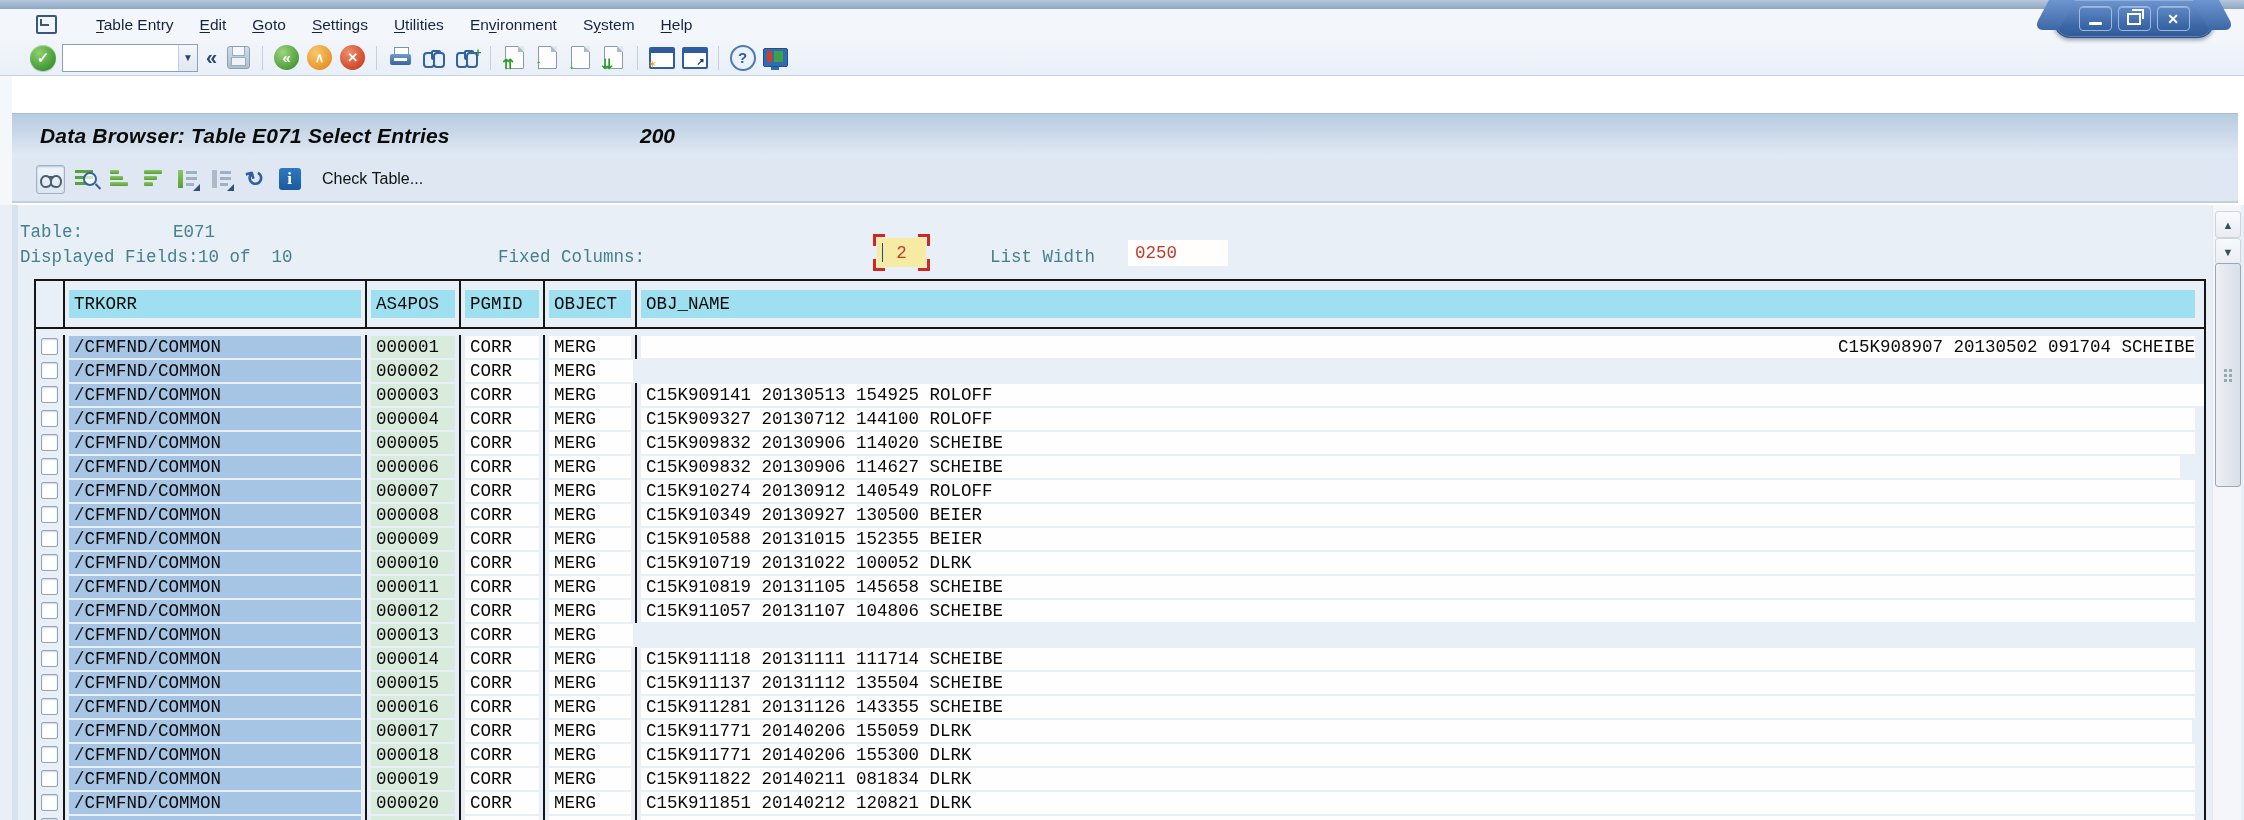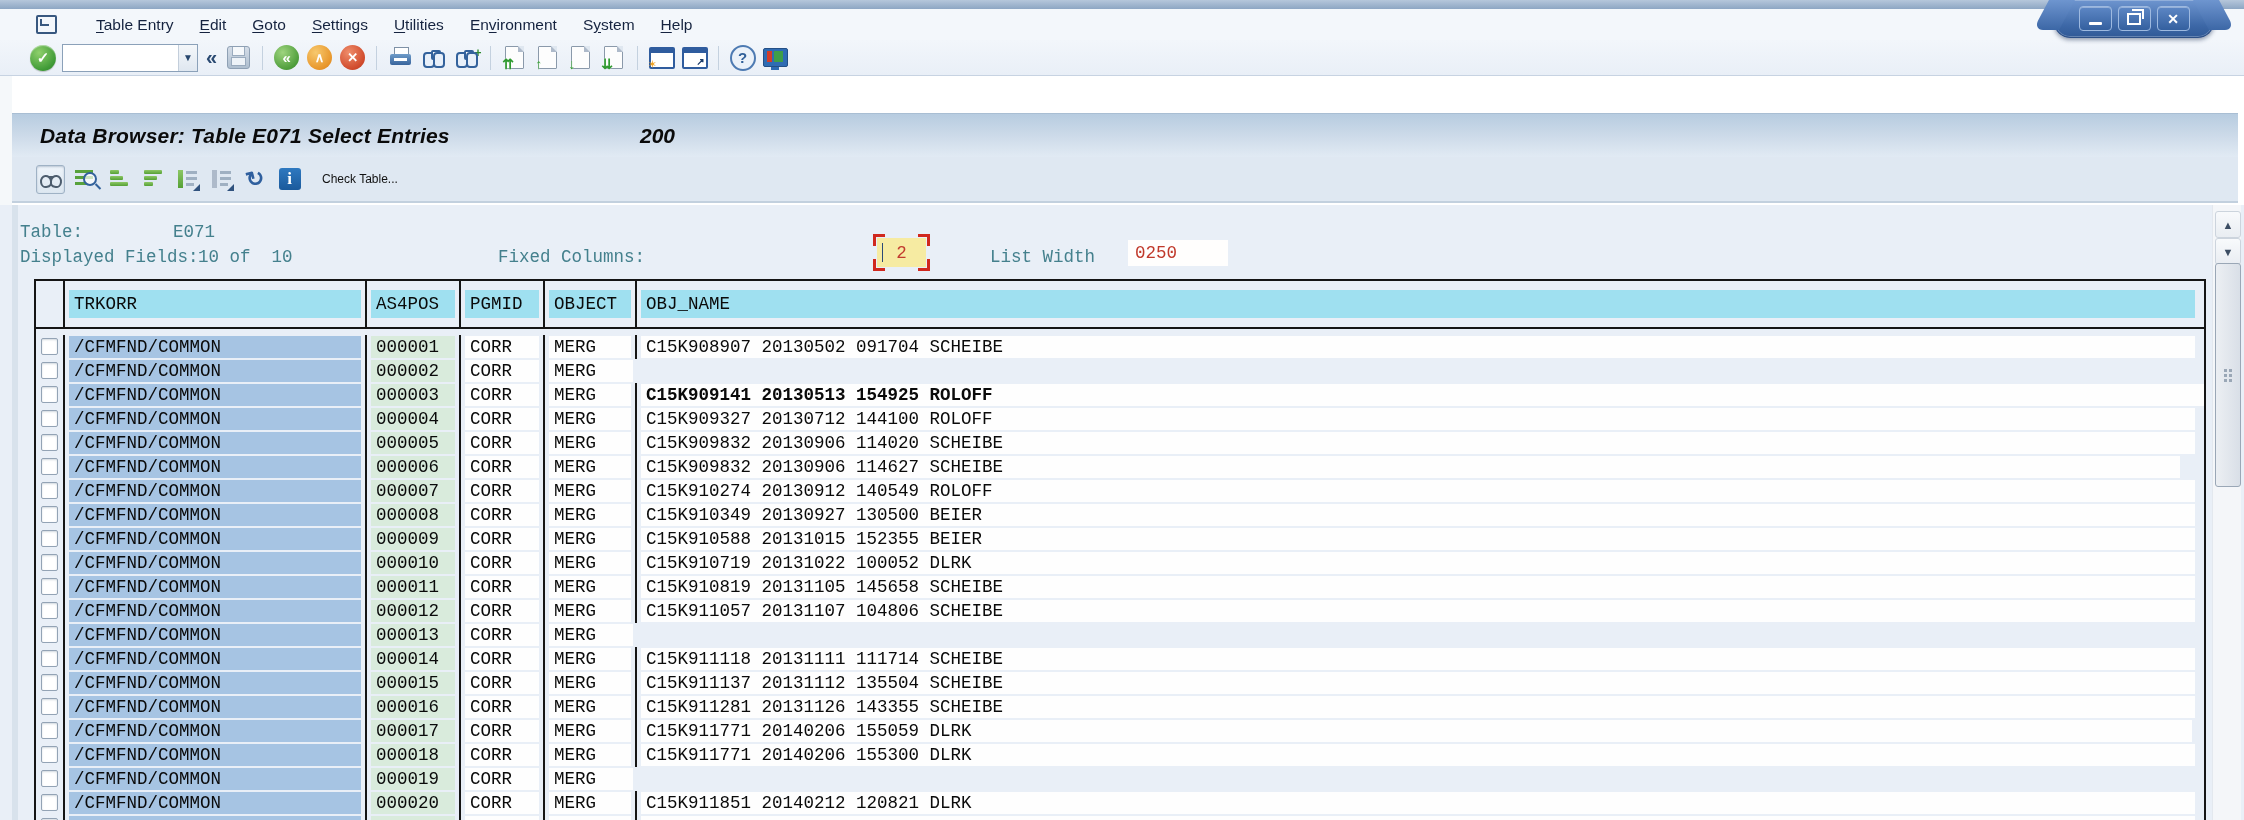--- a/index.html
+++ b/index.html
@@ -106,21 +106,21 @@
   .sort-asc .b1{top:0;width:9px;} .sort-asc .b2{top:6px;width:13px;} .sort-asc .b3{top:12px;width:18px;}
   .sort-desc .b1{top:0;width:18px;} .sort-desc .b2{top:6px;width:13px;} .sort-desc .b3{top:12px;width:9px;}
   .filter-ic{position:relative;width:20px;height:19px;}
   .filter-ic .bar{position:absolute;left:0;top:0;width:5px;height:18px;background:linear-gradient(#8cc765,#55a035);}
   .filter-ic .l{position:absolute;left:8px;width:11px;height:3px;background:#9fb0c2;}
   .filter-ic .l1{top:1px;} .filter-ic .l2{top:7px;} .filter-ic .l3{top:13px;width:8px;}
   .filter-ic .tri{position:absolute;right:-2px;bottom:-2px;border-style:solid;border-width:7px 0 0 7px;border-color:#30527e transparent transparent transparent;transform:rotate(90deg);}
   .refresh-ic{color:#2f5f9e;font-size:22px;font-weight:bold;line-height:1;transform:rotate(-15deg);}
   .info-ic{width:22px;height:22px;background:linear-gradient(#2f79c0,#1b5a9c);border-radius:3px;color:#fff;
     font-family:"Liberation Serif",serif;font-weight:bold;font-size:17px;display:flex;align-items:center;justify-content:center;}
-  .check-table{margin-left:12px;font-size:12px;color:#111;cursor:default;}
+  .check-table{margin-left:12px;font-size:16px;color:#111;cursor:default;}
   
   .content{left:0;top:205px;width:2244px;height:615px;background:#e9eff7;}
   .left-stripe{left:12px;top:205px;width:6px;height:615px;background:#d8e2ec;}
   .leftmost{left:0;top:76px;width:12px;height:744px;background:#f5f8fa;}
   .mono{font-family:"Liberation Mono", monospace;}
   .info-text{position:absolute;font-size:17.5px;color:#44808d;white-space:pre;}
   .fixed-col-field{position:absolute;left:877px;top:238px;width:49px;height:29px;background:#f6eba2;
     display:flex;align-items:center;justify-content:center;}
   .fixed-col-field .cur{position:absolute;left:5px;top:5px;width:1px;height:19px;background:#2b4a77;}
   .fixed-col-field .val{color:#c23b2e;font-size:17.5px;}
@@ -390,21 +390,21 @@
     <div class="cellc">
           <span class="band band-green mono f-as4pos">000001</span>
         </div>
     <div class="cellc">
           <span class="band band-white mono f-pgmid">CORR</span>
         </div>
     <div class="cellc">
           <span class="band band-white mono f-object">MERG</span>
         </div>
     <div class="cellc">
-          <span class="band band-white mono f-objname" style="margin-right:9px;">C15K908907 20130502 091704 SCHEIBE</span>
+          <span class="band band-white mono f-objname" style="margin-right:9px;text-align:right;">C15K908907 20130502 091704 SCHEIBE</span>
         </div>
   </div>
       <div class="tgrid trow">
     <div class="cellc">
           <span class="cb"></span>
         </div>
     <div class="cellc">
           <span class="band band-blue mono f-trkorr">/CFMFND/COMMON</span>
         </div>
     <div class="cellc">
@@ -427,21 +427,21 @@
     <div class="cellc">
           <span class="band band-green mono f-as4pos">000003</span>
         </div>
     <div class="cellc">
           <span class="band band-white mono f-pgmid">CORR</span>
         </div>
     <div class="cellc">
           <span class="band band-white mono f-object">MERG</span>
         </div>
     <div class="cellc">
-          <span class="band band-white mono f-objname" style="margin-right:0;font-weight:bold;">C15K909141 20130513 154925 ROLOFF</span>
+          <span class="band band-white mono f-objname" style="margin-right:0;">C15K909141 20130513 154925 ROLOFF</span>
         </div>
   </div>
       <div class="tgrid trow">
     <div class="cellc">
           <span class="cb"></span>
         </div>
     <div class="cellc">
           <span class="band band-blue mono f-trkorr">/CFMFND/COMMON</span>
         </div>
     <div class="cellc">
@@ -742,20 +742,23 @@
           <span class="band band-blue mono f-trkorr">/CFMFND/COMMON</span>
         </div>
     <div class="cellc">
           <span class="band band-green mono f-as4pos">000019</span>
         </div>
     <div class="cellc">
           <span class="band band-white mono f-pgmid">CORR</span>
         </div>
     <div class="cellc">
           <span class="band band-white mono f-object">MERG</span>
+        </div>
+    <div class="cellc">
+          <span class="band band-white mono f-objname" style="margin-right:9px;">C15K911822 20140211 081834 DLRK</span>
         </div>
   </div>
       <div class="tgrid trow">
     <div class="cellc">
           <span class="cb"></span>
         </div>
     <div class="cellc">
           <span class="band band-blue mono f-trkorr">/CFMFND/COMMON</span>
         </div>
     <div class="cellc">

